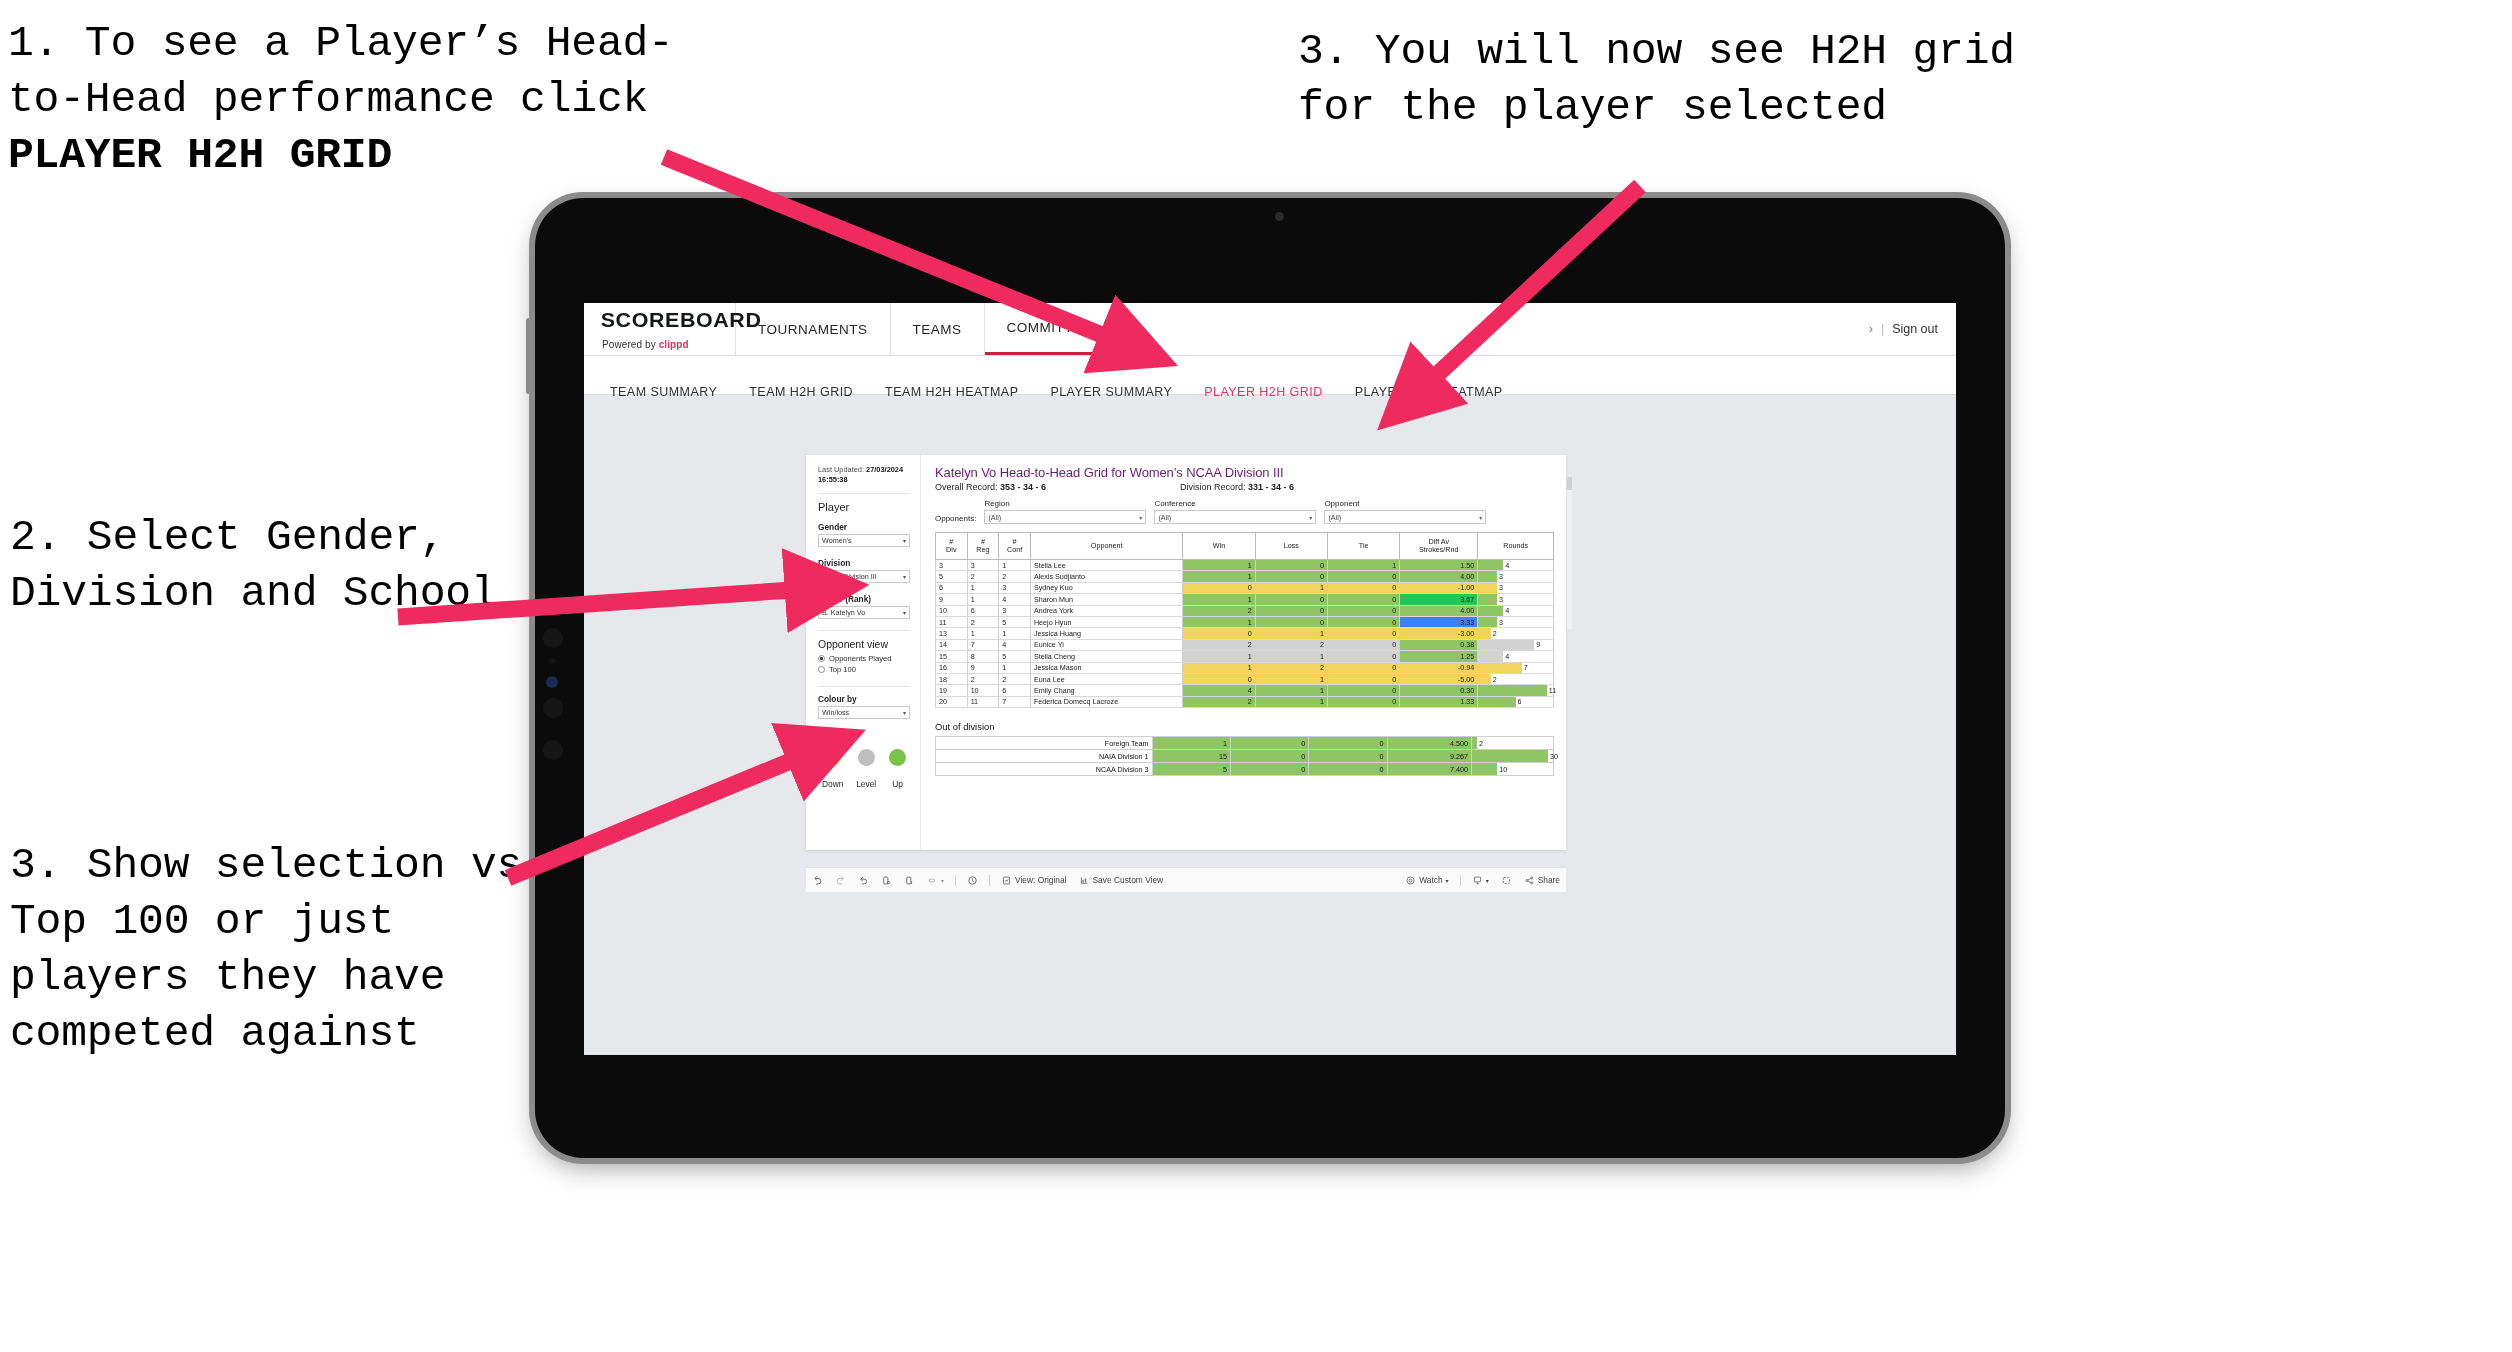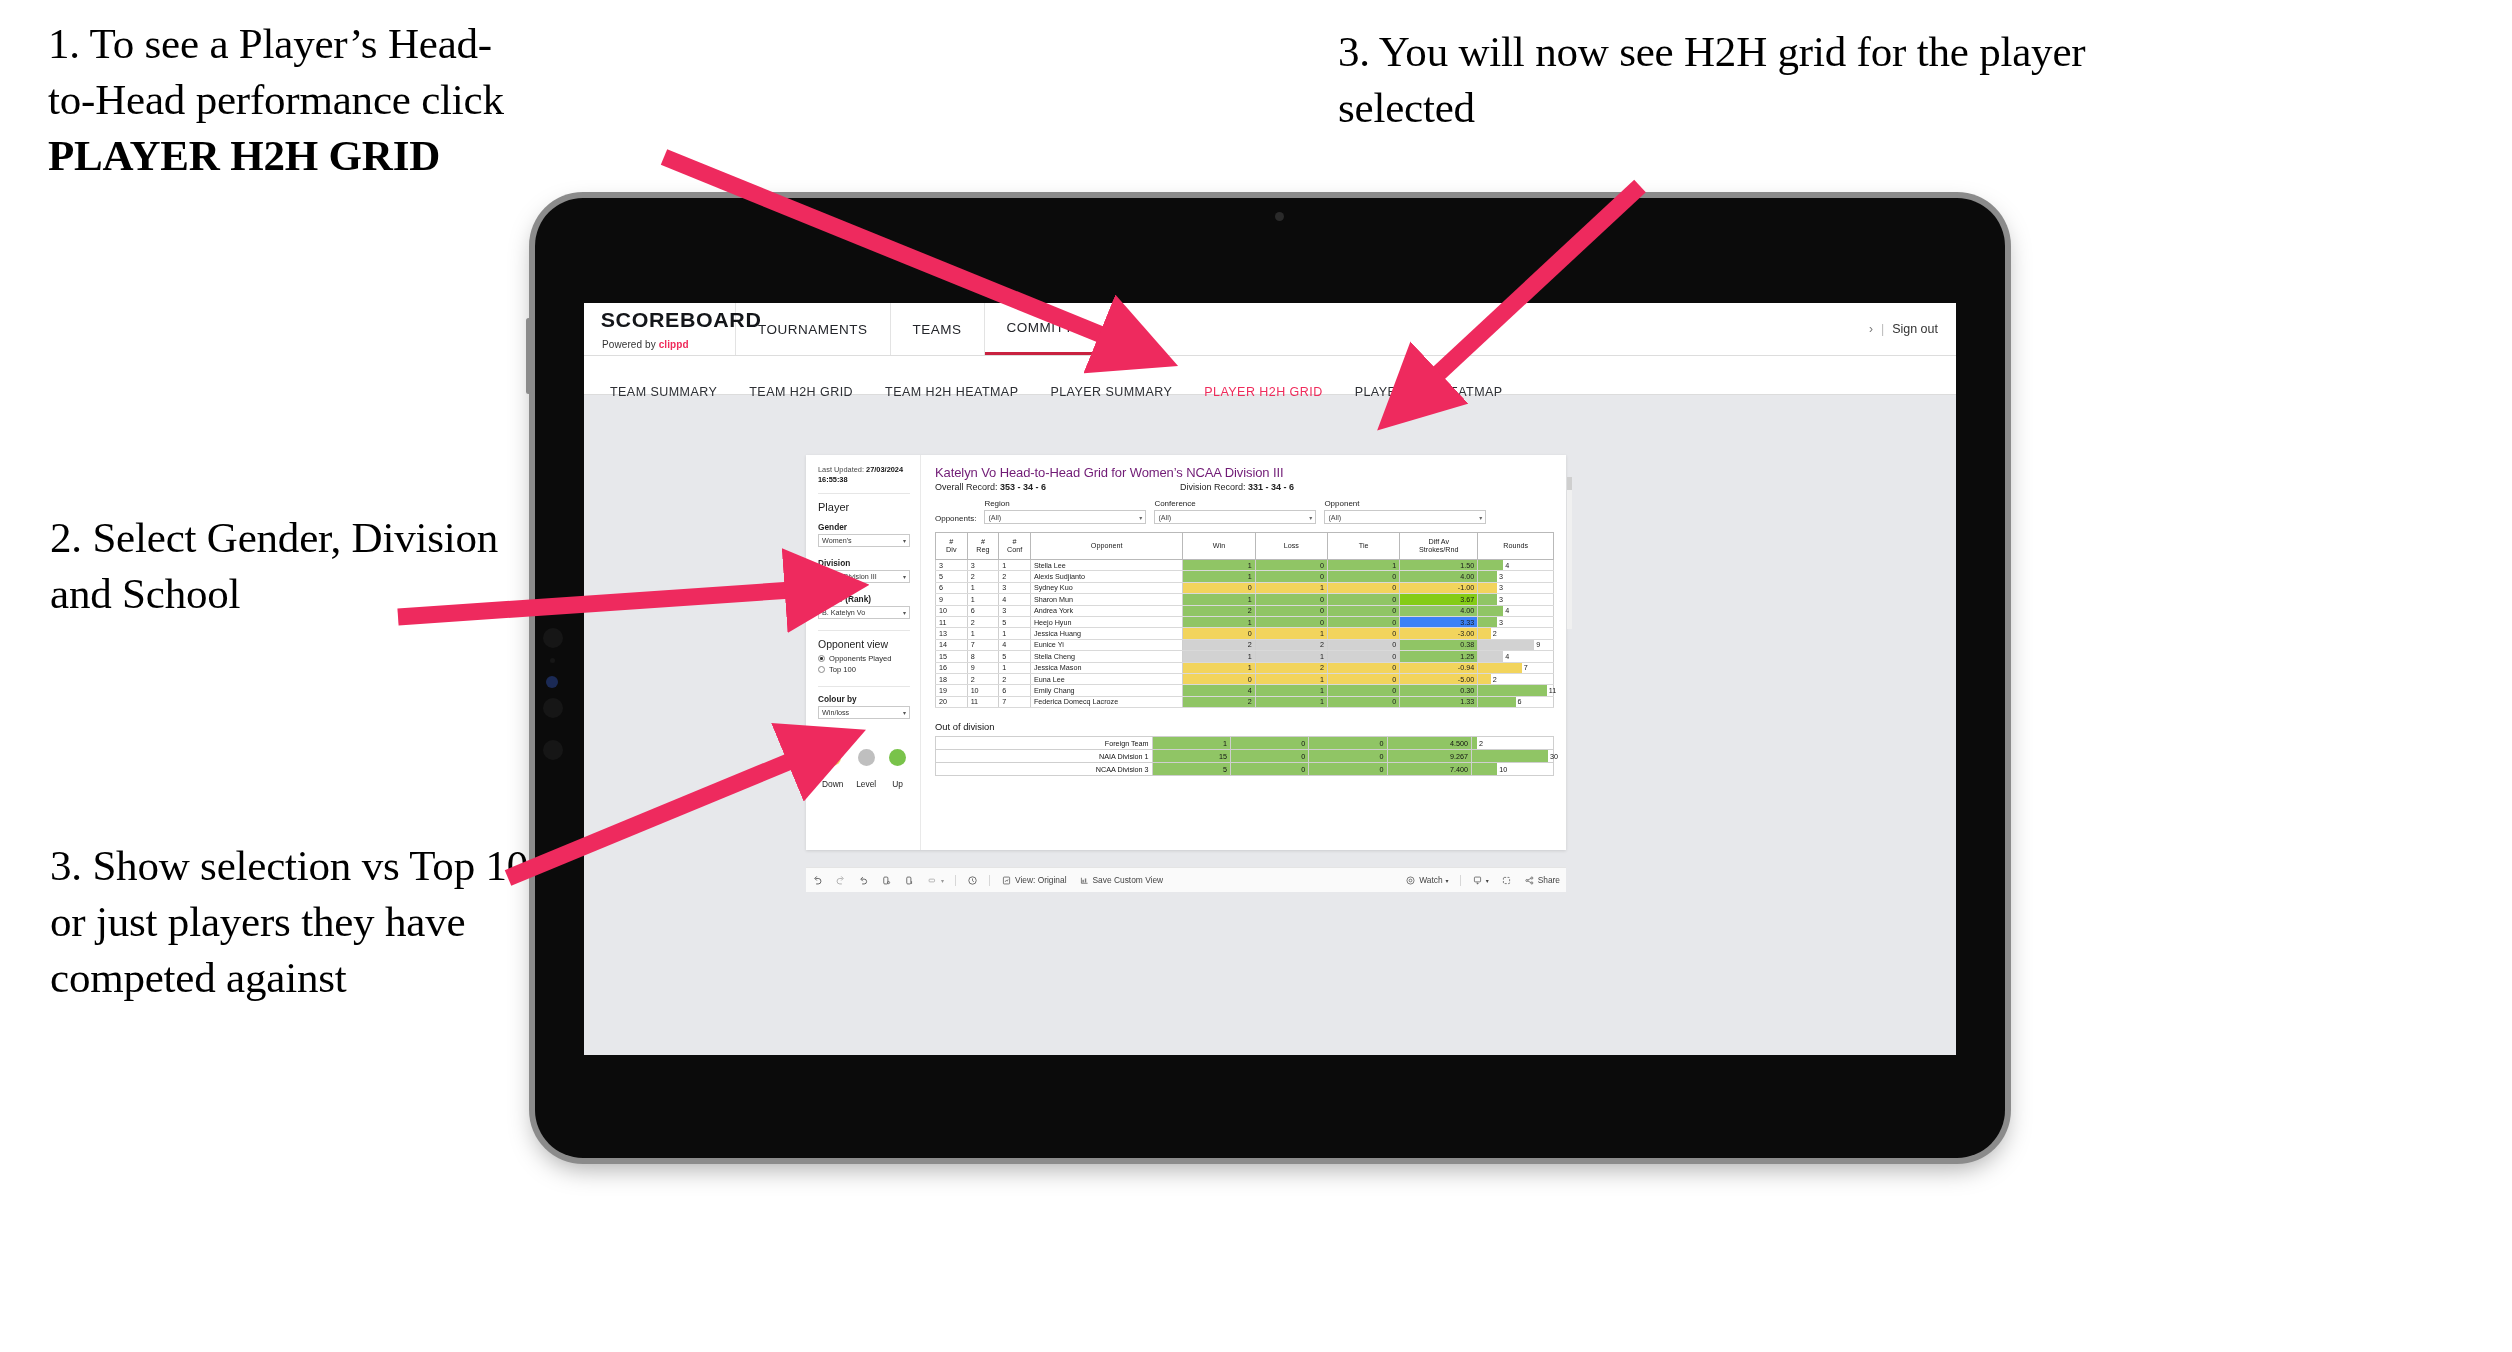--- a/index.html
+++ b/index.html
@@ -1,21 +1,21 @@
 <!DOCTYPE html>
 <html><head>
 <meta charset="utf-8">
 <style>
   html,body{margin:0;padding:0;background:#ffffff;}
   body{width:2512px;height:1352px;position:relative;overflow:hidden;
        font-family:"Liberation Sans",sans-serif;color:#111;}
 
   
-  .callout{position:absolute;font-family:Liberation Serif, serif;
-           color:#000;line-height:1.30;letter-spacing:-0.2px;margin-left:40px;}
+  .callout{position:absolute;font-family:Liberation Mono, monospace;
+           color:#000;line-height:1.30;letter-spacing:-0.2px;}
   #callout-1{left:8px;top:16px;width:740px;font-size:43px;}
   #callout-1 .bold{font-weight:bold;display:block;}
   #callout-2{left:10px;top:510px;width:520px;font-size:43px;}
   #callout-3{left:10px;top:838px;width:540px;font-size:43px;}
   #callout-4{left:1298px;top:24px;width:790px;font-size:43px;}
 
   
   .arrow-layer{position:absolute;left:0;top:0;width:2512px;height:1352px;
                pointer-events:none;}
 
@@ -342,21 +342,21 @@
                   </td>
                 </tr>
                 <tr>
                   <td class="c-div">9</td>
                   <td class="c-reg">1</td>
                   <td class="c-conf">4</td>
                   <td class="c-opp">Sharon Mun</td>
                   <td class="c-num" style="background:#90c565">1</td>
                   <td class="c-num" style="background:#90c565">0</td>
                   <td class="c-num" style="background:#90c565">0</td>
-                  <td class="c-diff" style="background:#84cc16">3.67</td>
+                  <td class="c-diff" style="background:#22c55e">3.67</td>
                   <td class="c-rnd">
                     <span class="bar" style="width:25%;background:#90c565"></span>
                     <span class="rndtxt" style="left:25%">3</span>
                   </td>
                 </tr>
                 <tr>
                   <td class="c-div">10</td>
                   <td class="c-reg">6</td>
                   <td class="c-conf">3</td>
                   <td class="c-opp">Andrea York</td>

